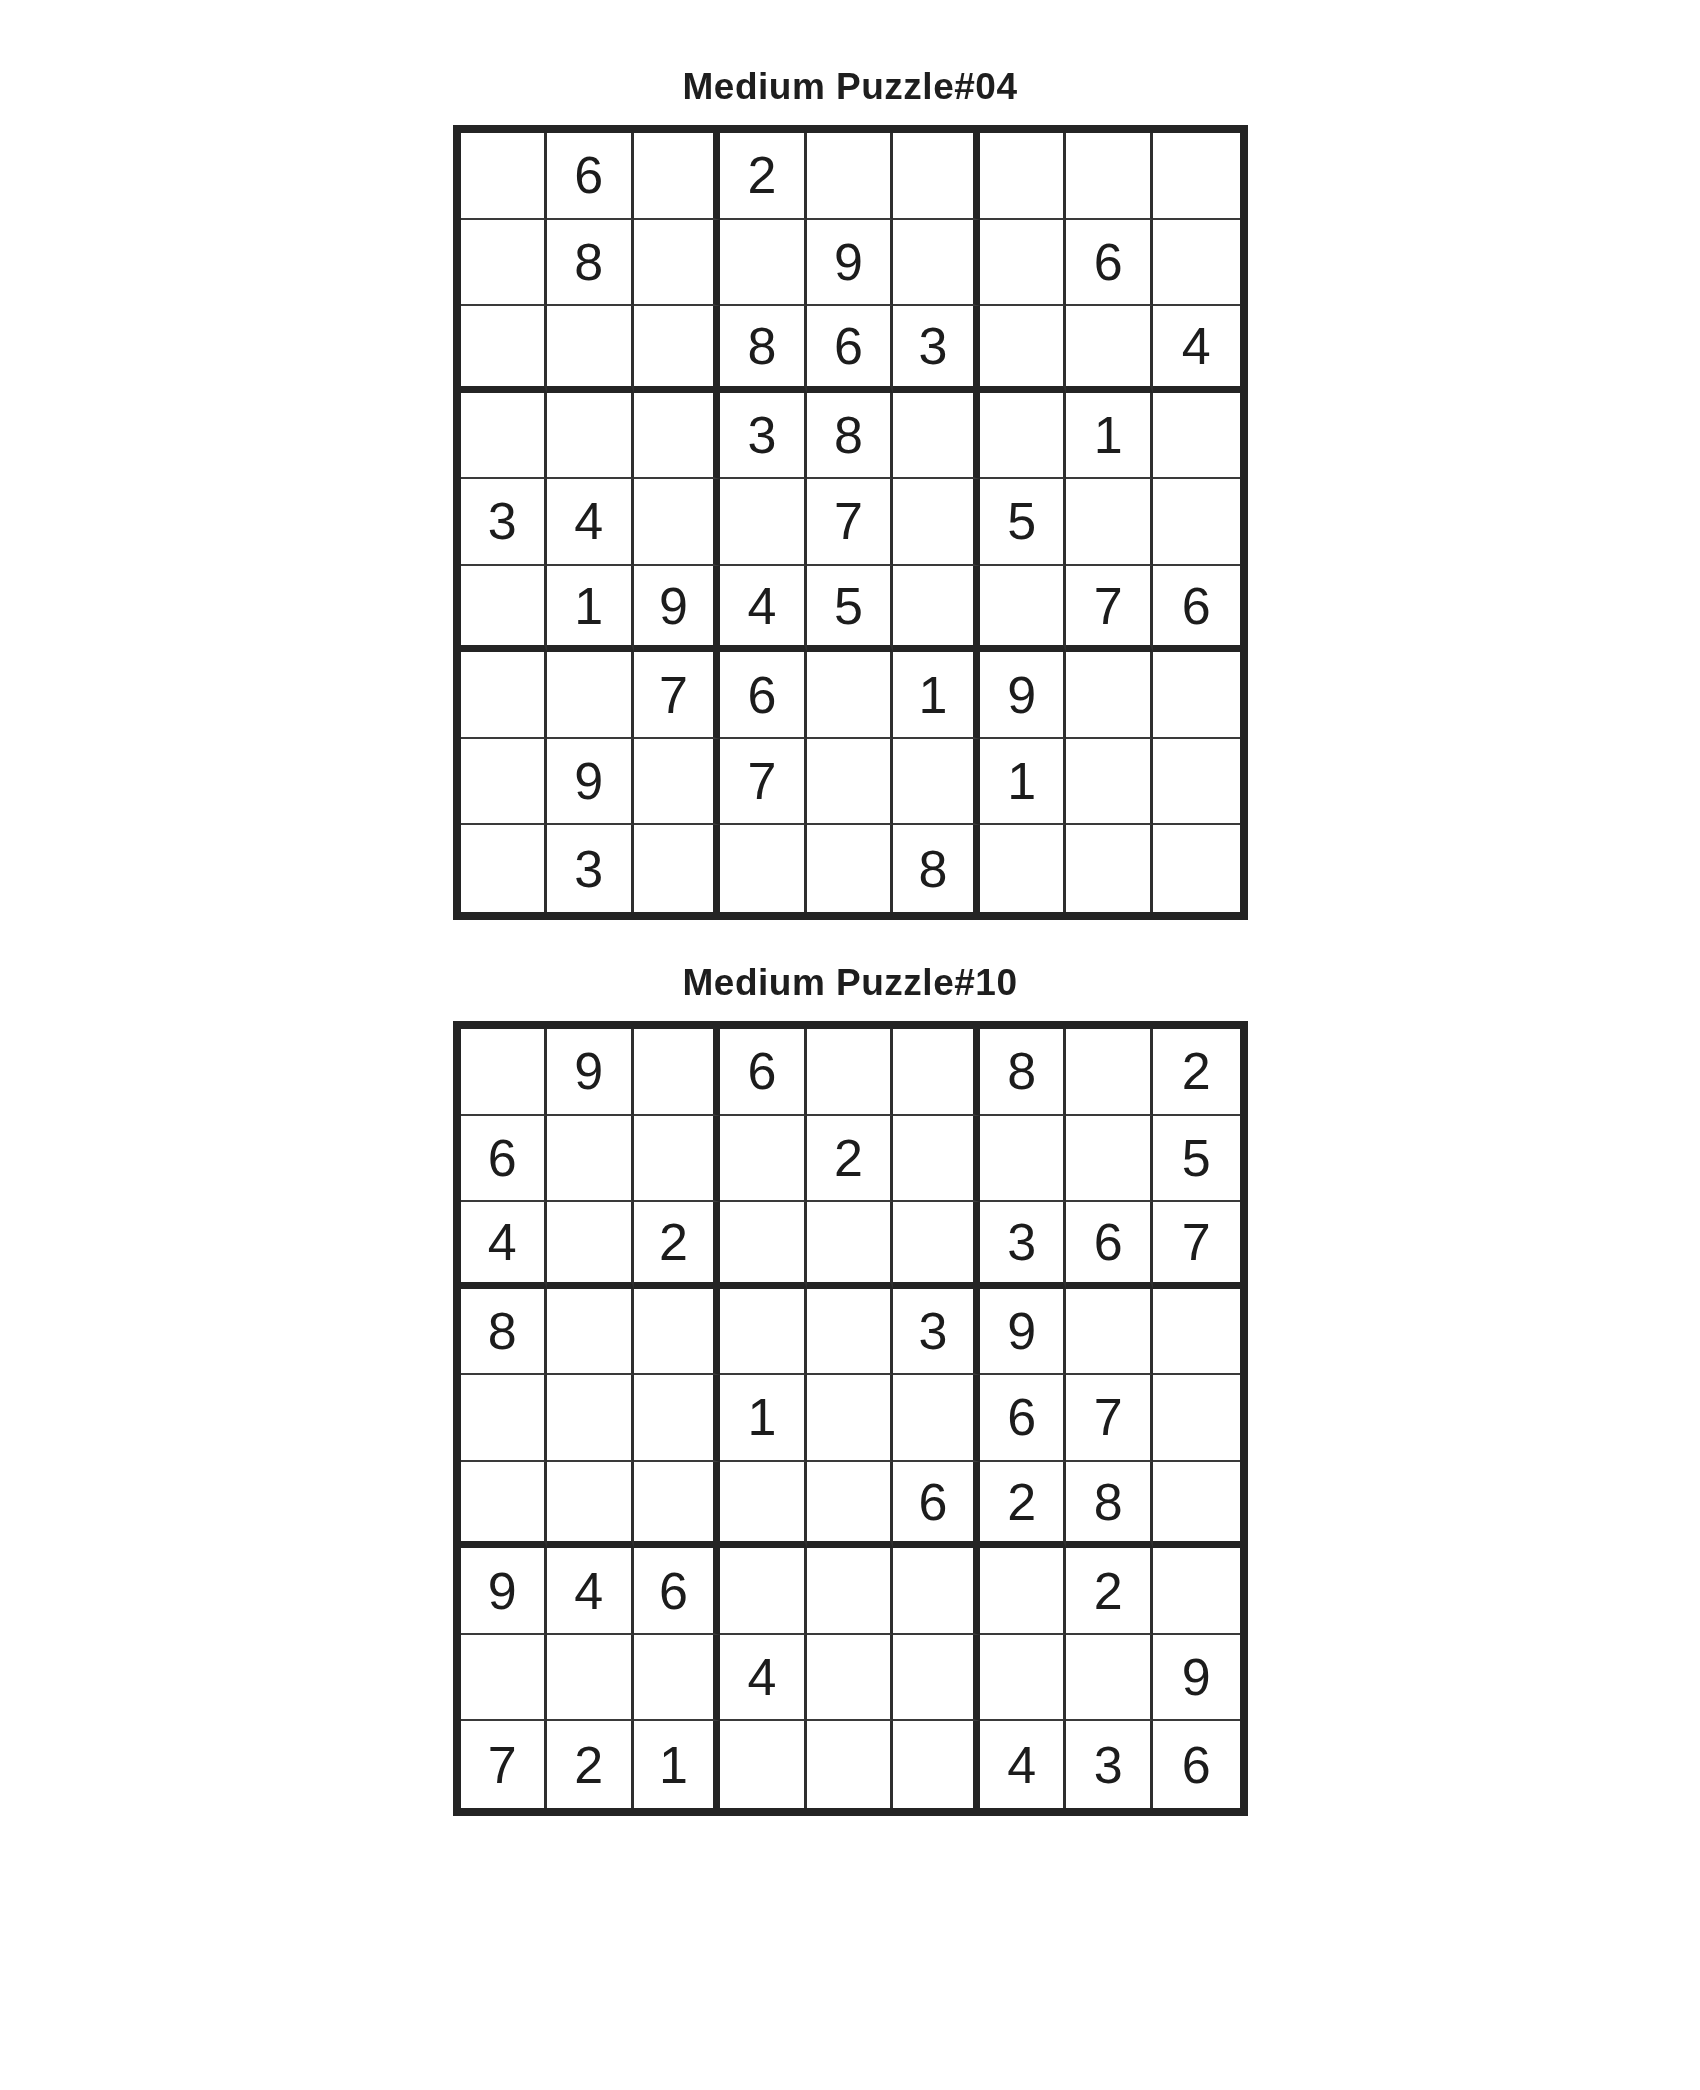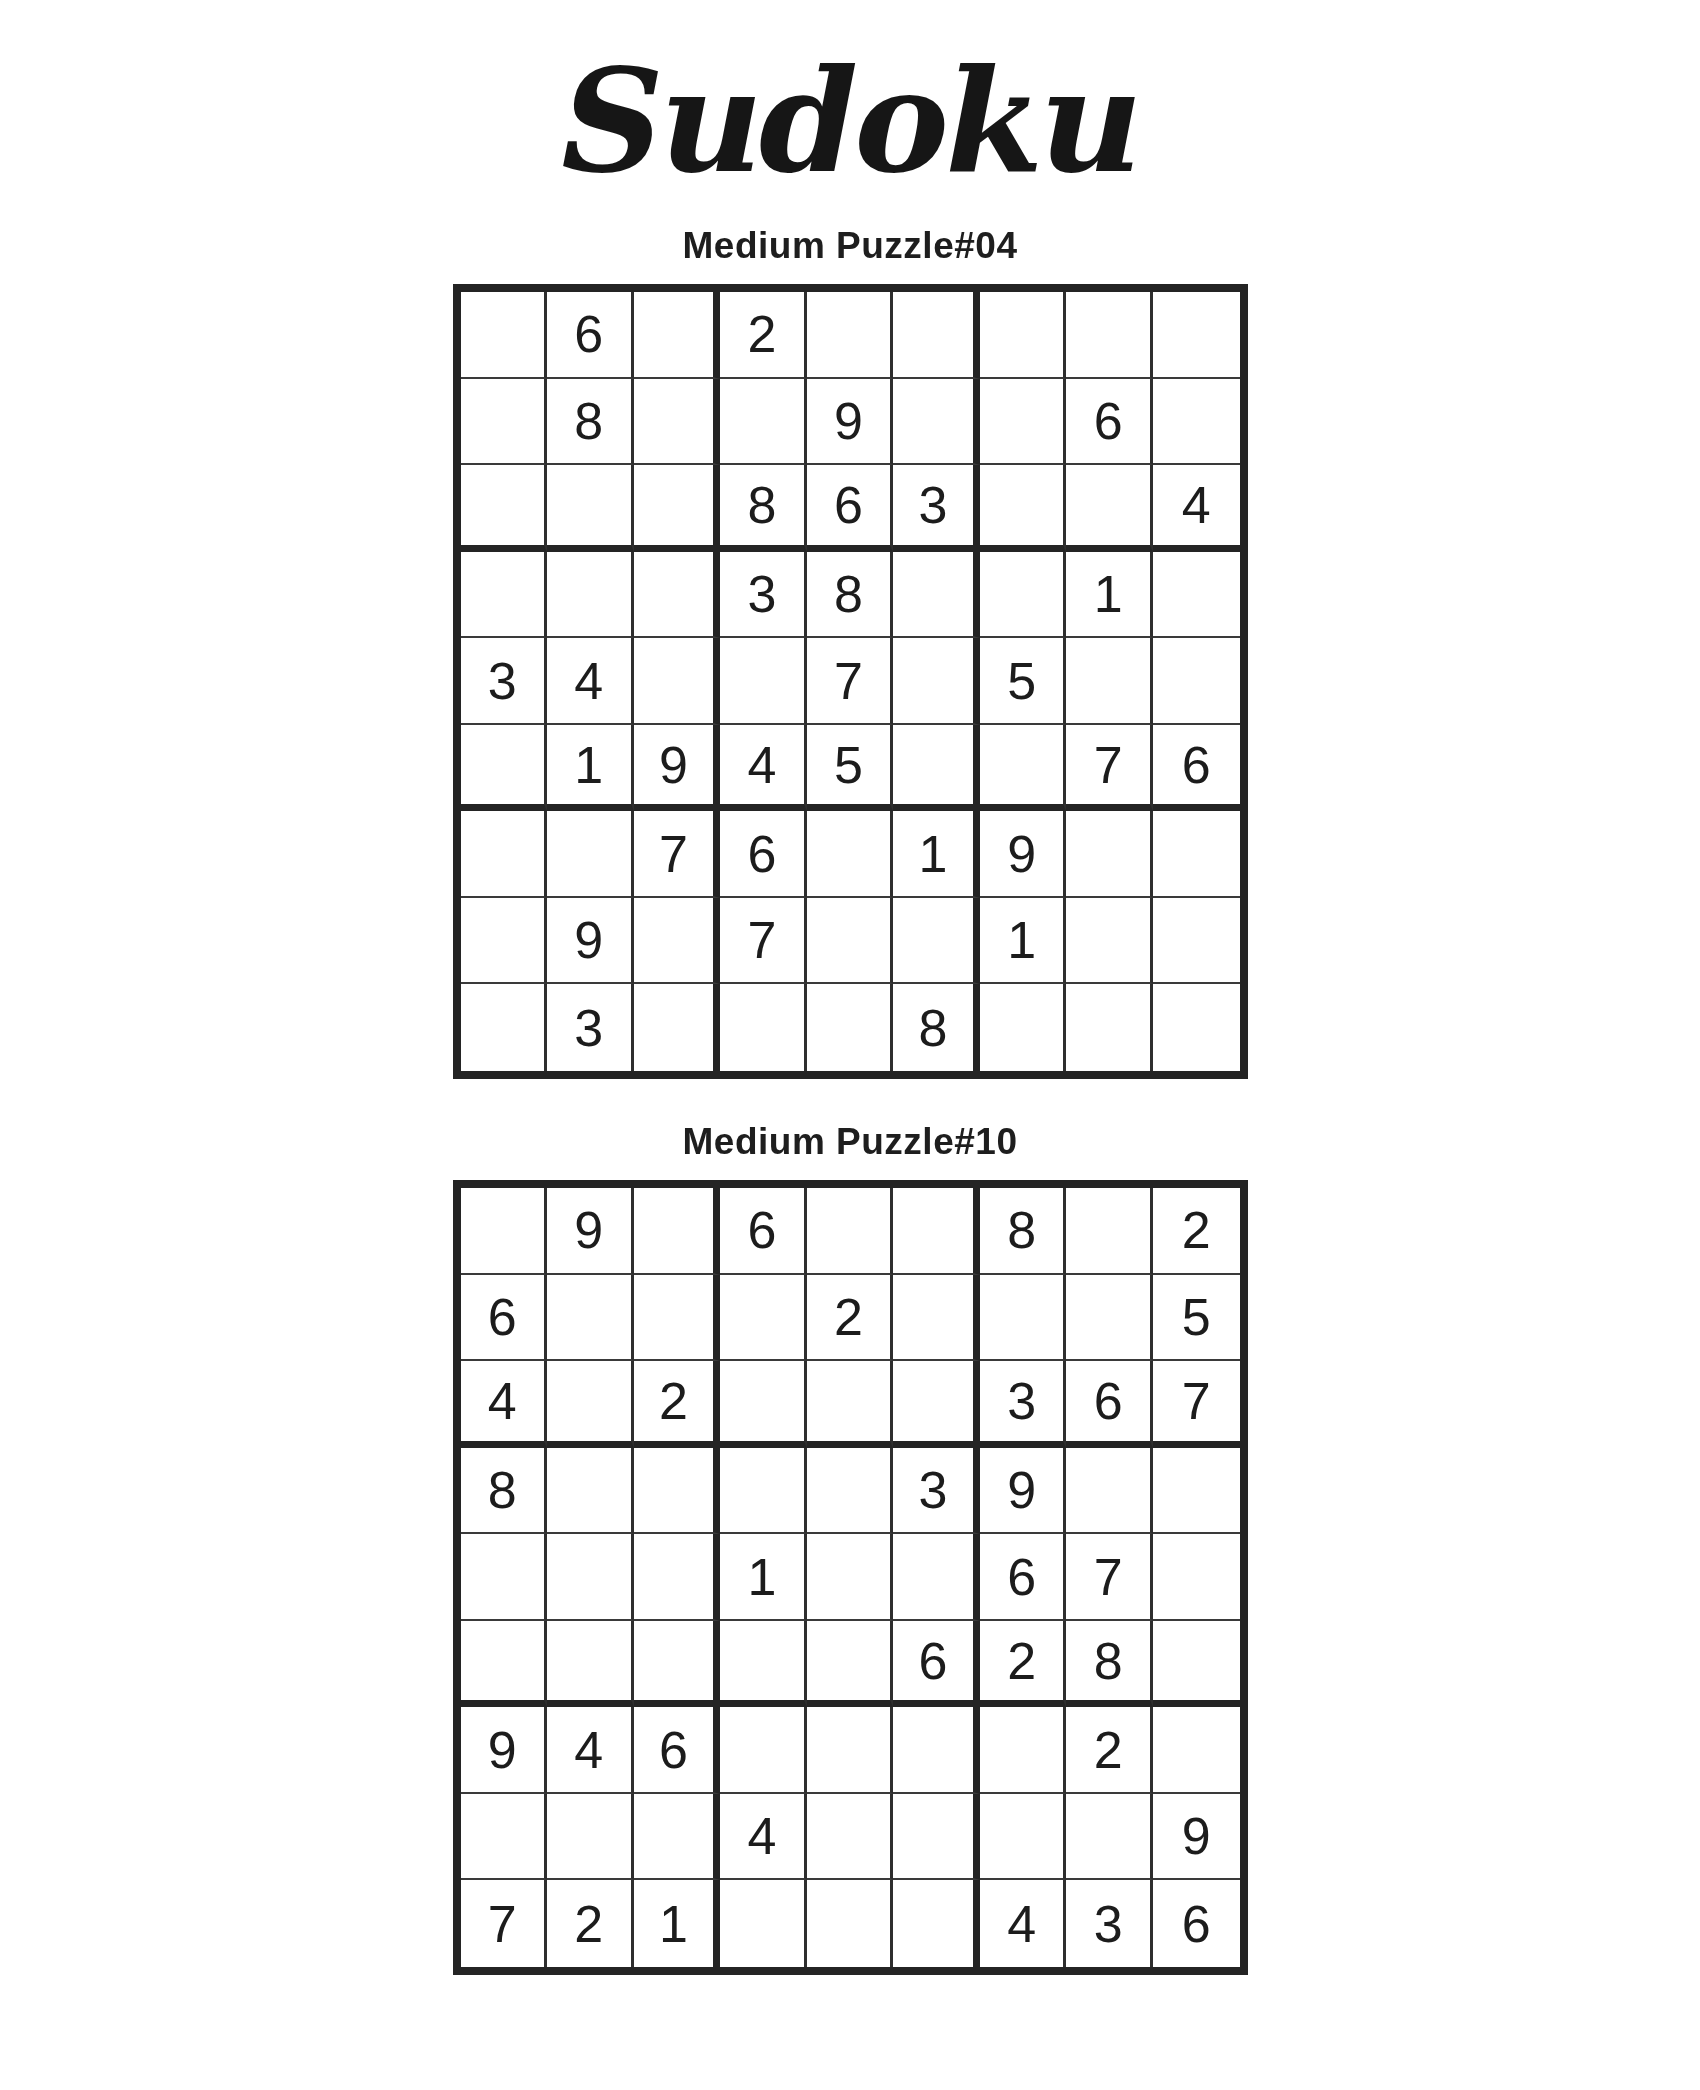--- a/index.html
+++ b/index.html
@@ -70,21 +70,20 @@
   .cell.vb { border-right: 7px solid #242424; }
   .cell.hb { border-bottom: 7px solid #242424; }
   .cell.lastc { border-right: none; }
   .cell.lastr { border-bottom: none; }
 </style>
 </head>
 <body>
 
 <div class="page">
 
-  <h1 class="main-title">Sudoku</h1>
 
   <section>
     <h2 class="puzzle-title first">Medium Puzzle#04</h2>
     <div class="sudoku-grid">
         <div class="cell"></div>
         <div class="cell">6</div>
         <div class="cell vb"></div>
         <div class="cell">2</div>
         <div class="cell"></div>
         <div class="cell vb"></div>

